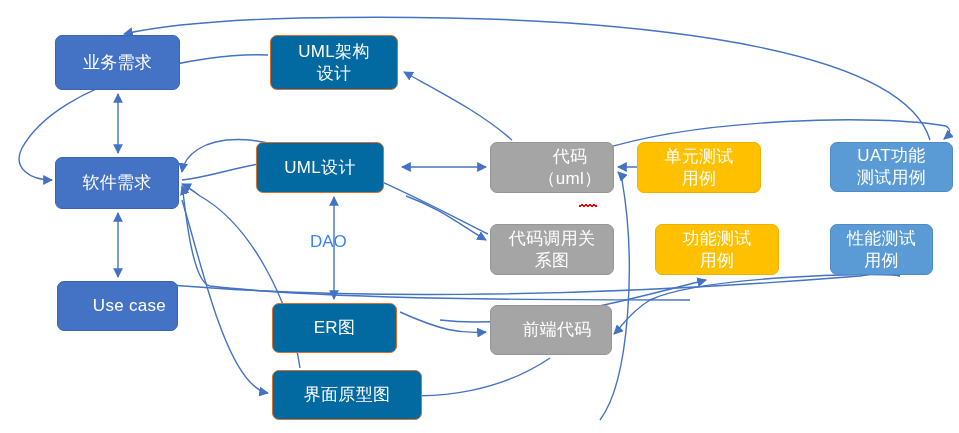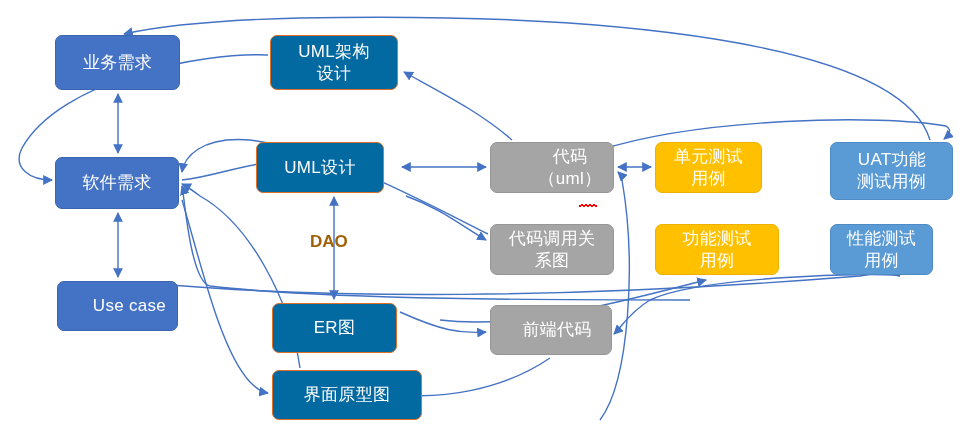--- a/index.html
+++ b/index.html
@@ -38,25 +38,24 @@
     user-select:none;
   }
   .node.blue-dark{background:#4472C4;border:1px solid #3B65B0;}
   .node.blue-light{background:#5B9BD5;border:1px solid #4E8BC4;}
   .node.orange{background:#0369a1;border:1px solid #DC6F25;}
   .node.gray{background:#A5A5A5;border:1px solid #969696;}
   .node.amber{background:#FFC000;border:1px solid #EDB100;}
 
   .edge-label{
     position:absolute;
-    color:#a16207;
+    color:#3b82f6;
     font-size:17px;
     background:transparent;
     user-select:none;
-    font-weight:bold;
   }
   .sp-wrap{position:relative;display:inline-block;margin-left:36px;}
   .sp-wrap .sq{
     position:absolute;
     left:0;right:0;bottom:-2px;
     height:4px;
     background-image:
       radial-gradient(circle at 1px 2px, #ff0000 1.1px, transparent 1.3px),
       radial-gradient(circle at 3px 1px, #ff0000 1.1px, transparent 1.3px);
     background-size:4px 4px;
@@ -140,26 +139,26 @@
     <span>UML设计</span>
   </div>
 
   <div class="node gray" style="left:490px;top:142px;width:124px;height:51px;">
     <span class="sp-wrap">
       <span>代码 （uml）</span>
       <span class="sq" style="left:48px;right:12px;bottom:3px;"></span>
     </span>
   </div>
 
-  <div class="node amber" style="left:655px;top:142px;width:107px;height:51px;">
+  <div class="node amber" style="left:637px;top:142px;width:124px;height:51px;">
     <span>单元测试
 用例</span>
   </div>
 
-  <div class="node blue-light" style="left:830px;top:142px;width:123px;height:58px;text-align:right;">
+  <div class="node blue-light" style="left:830px;top:142px;width:123px;height:50px;">
     <span>UAT功能
 测试用例</span>
   </div>
 
   <div class="node gray" style="left:490px;top:224px;width:124px;height:51px;font-family:Liberation Serif, serif;">
     <span>代码调用关
 系图</span>
   </div>
 
   <div class="node amber" style="left:655px;top:224px;width:124px;height:51px;">

